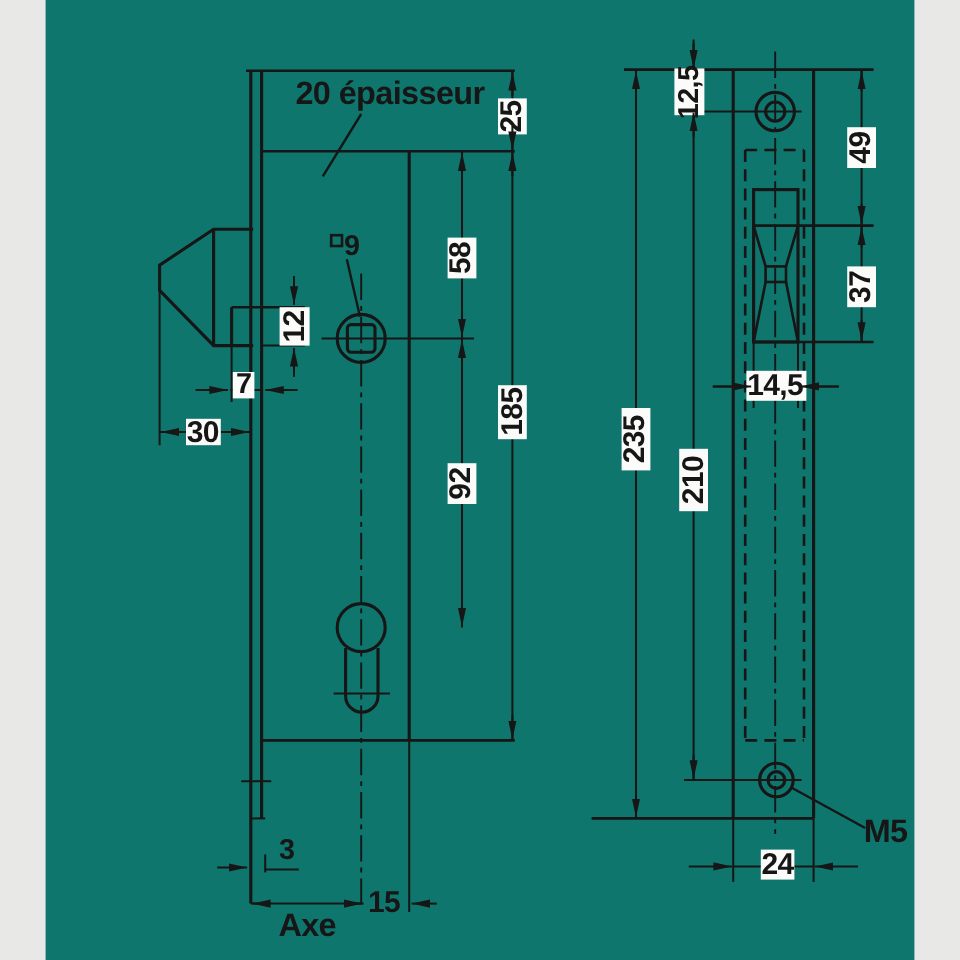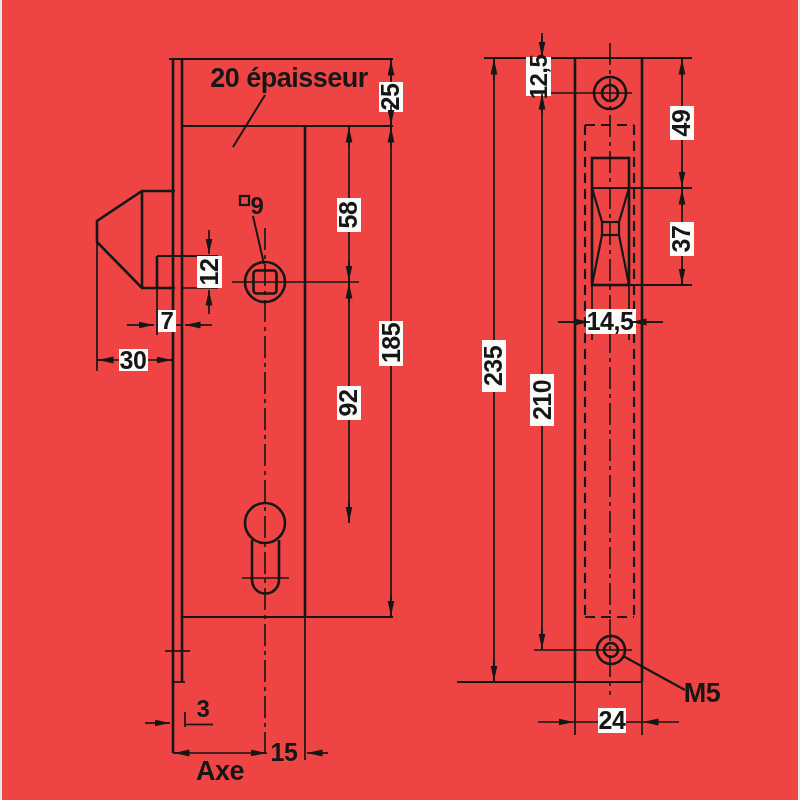--- a/index.html
+++ b/index.html
@@ -1,18 +1,18 @@
 <!DOCTYPE html>
 <html><head>
 <meta charset="utf-8">
 <style>
   html,body{margin:0;padding:0;background:#e8e8e6;}
   .canvas{
-    position:relative;width:796px;height:800px;margin:0 auto;
-    background:#ef4444;overflow:hidden;
+    position:relative;width:724px;height:800px;margin:0 auto;
+    background:#0f766e;overflow:hidden;
   }
   svg{display:block}
   svg text{
     font-family:"Liberation Sans",sans-serif;
     font-weight:700;fill:#161616;letter-spacing:-0.5px;
   }
   .t27{font-size:27px}
   .t25{font-size:25px}
   .t24{font-size:24px}
   .s1{stroke:#161616;stroke-width:2.6;fill:none;stroke-linecap:butt}

